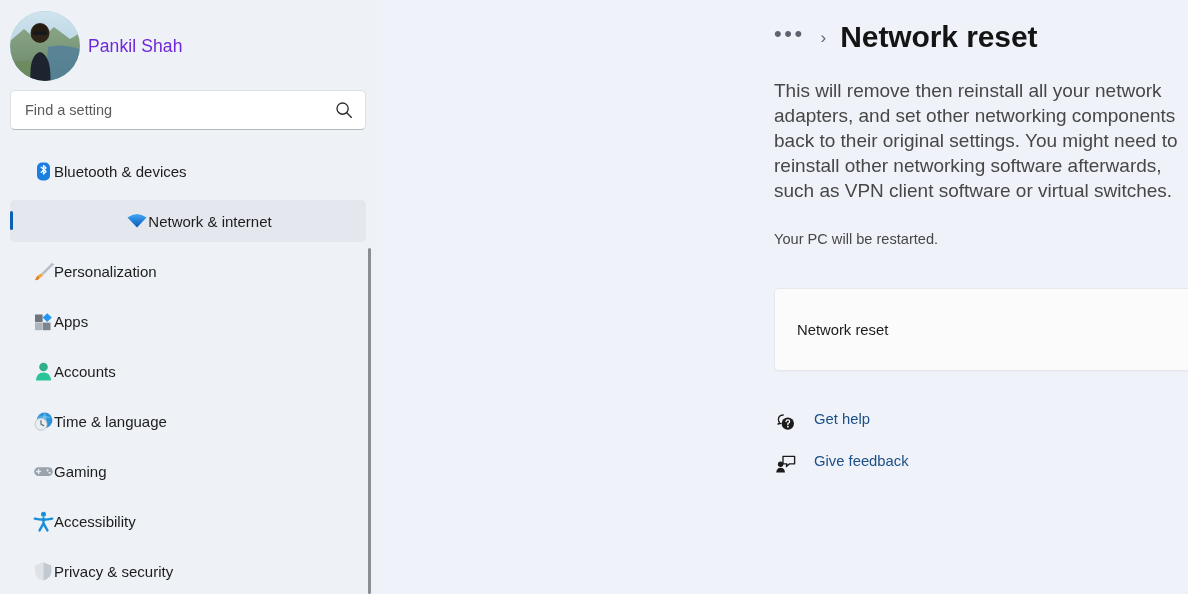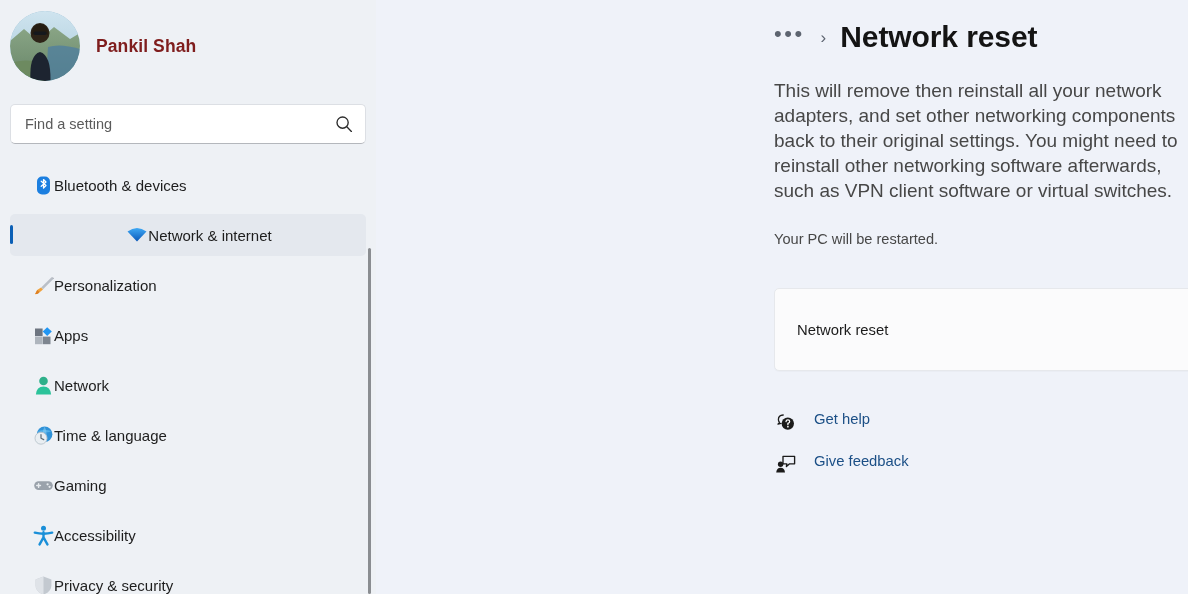--- a/index.html
+++ b/index.html
@@ -46,29 +46,29 @@
     height: 70px;
     border-radius: 50%;
     overflow: hidden;
     flex: 0 0 70px;
     position: relative;
     background: #9fc4d8;
   }
   .avatar svg { display: block; width: 70px; height: 70px; }
 
   .account-name {
-    margin-left: 16px;
+    margin-left: 8px;
     font-size: 17.5px;
-    font-weight: bold;
-    color: #7f1d1d;
+    font-weight: normal;
+    color: #6d28d9;
     letter-spacing: .1px;
   }
 
   .search-wrap {
-    margin: 22px 10px 0 10px;
+    margin: 8px 10px 0 10px;
     height: 40px;
     background: #ffffff;
     border: 1px solid #dcdfe4;
     border-bottom-color: #b4b7bc;
     border-radius: 5px;
     display: flex;
     align-items: center;
     padding: 0 12px 0 14px;
   }
 
@@ -358,21 +358,21 @@
         <span class="nav-label">Apps</span>
       </div>
 
       <div class="nav-item">
         <span class="nav-icon">
           <svg width="21" height="21" viewBox="0 0 21 21">
             <circle cx="10.5" cy="6" r="4.3" fill="#2eb08a"></circle>
             <path d="M2.9 19.5 Q3.6 11.6 10.5 11.6 Q17.4 11.6 18.1 19.5 Z" fill="#2bc39a"></path>
           </svg>
         </span>
-        <span class="nav-label">Network</span>
+        <span class="nav-label">Accounts</span>
       </div>
 
       <div class="nav-item">
         <span class="nav-icon">
           <svg width="21" height="21" viewBox="0 0 21 21">
             <circle cx="11.6" cy="9.3" r="7.8" fill="#2f92d8"></circle>
             <path d="M4.4 6.2 Q11.6 3.1 18.8 6.2 Q11.6 9 4.4 6.2 Z" fill="#58b4ea" opacity="0.85"></path>
             <path d="M11.6 1.5 Q7.3 9.3 11.6 17.1 Q15.9 9.3 11.6 1.5 Z" fill="#8fd2f5" opacity="0.5"></path>
             <circle cx="8.0" cy="13.2" r="6.0" fill="#e9eef2" stroke="#b9c4cc" stroke-width="0.9"></circle>
             <path d="M8.0 9.6 L8.0 13.2 L10.7 14.6" fill="none" stroke="#5c6a74" stroke-width="1.2" stroke-linecap="round"></path>

